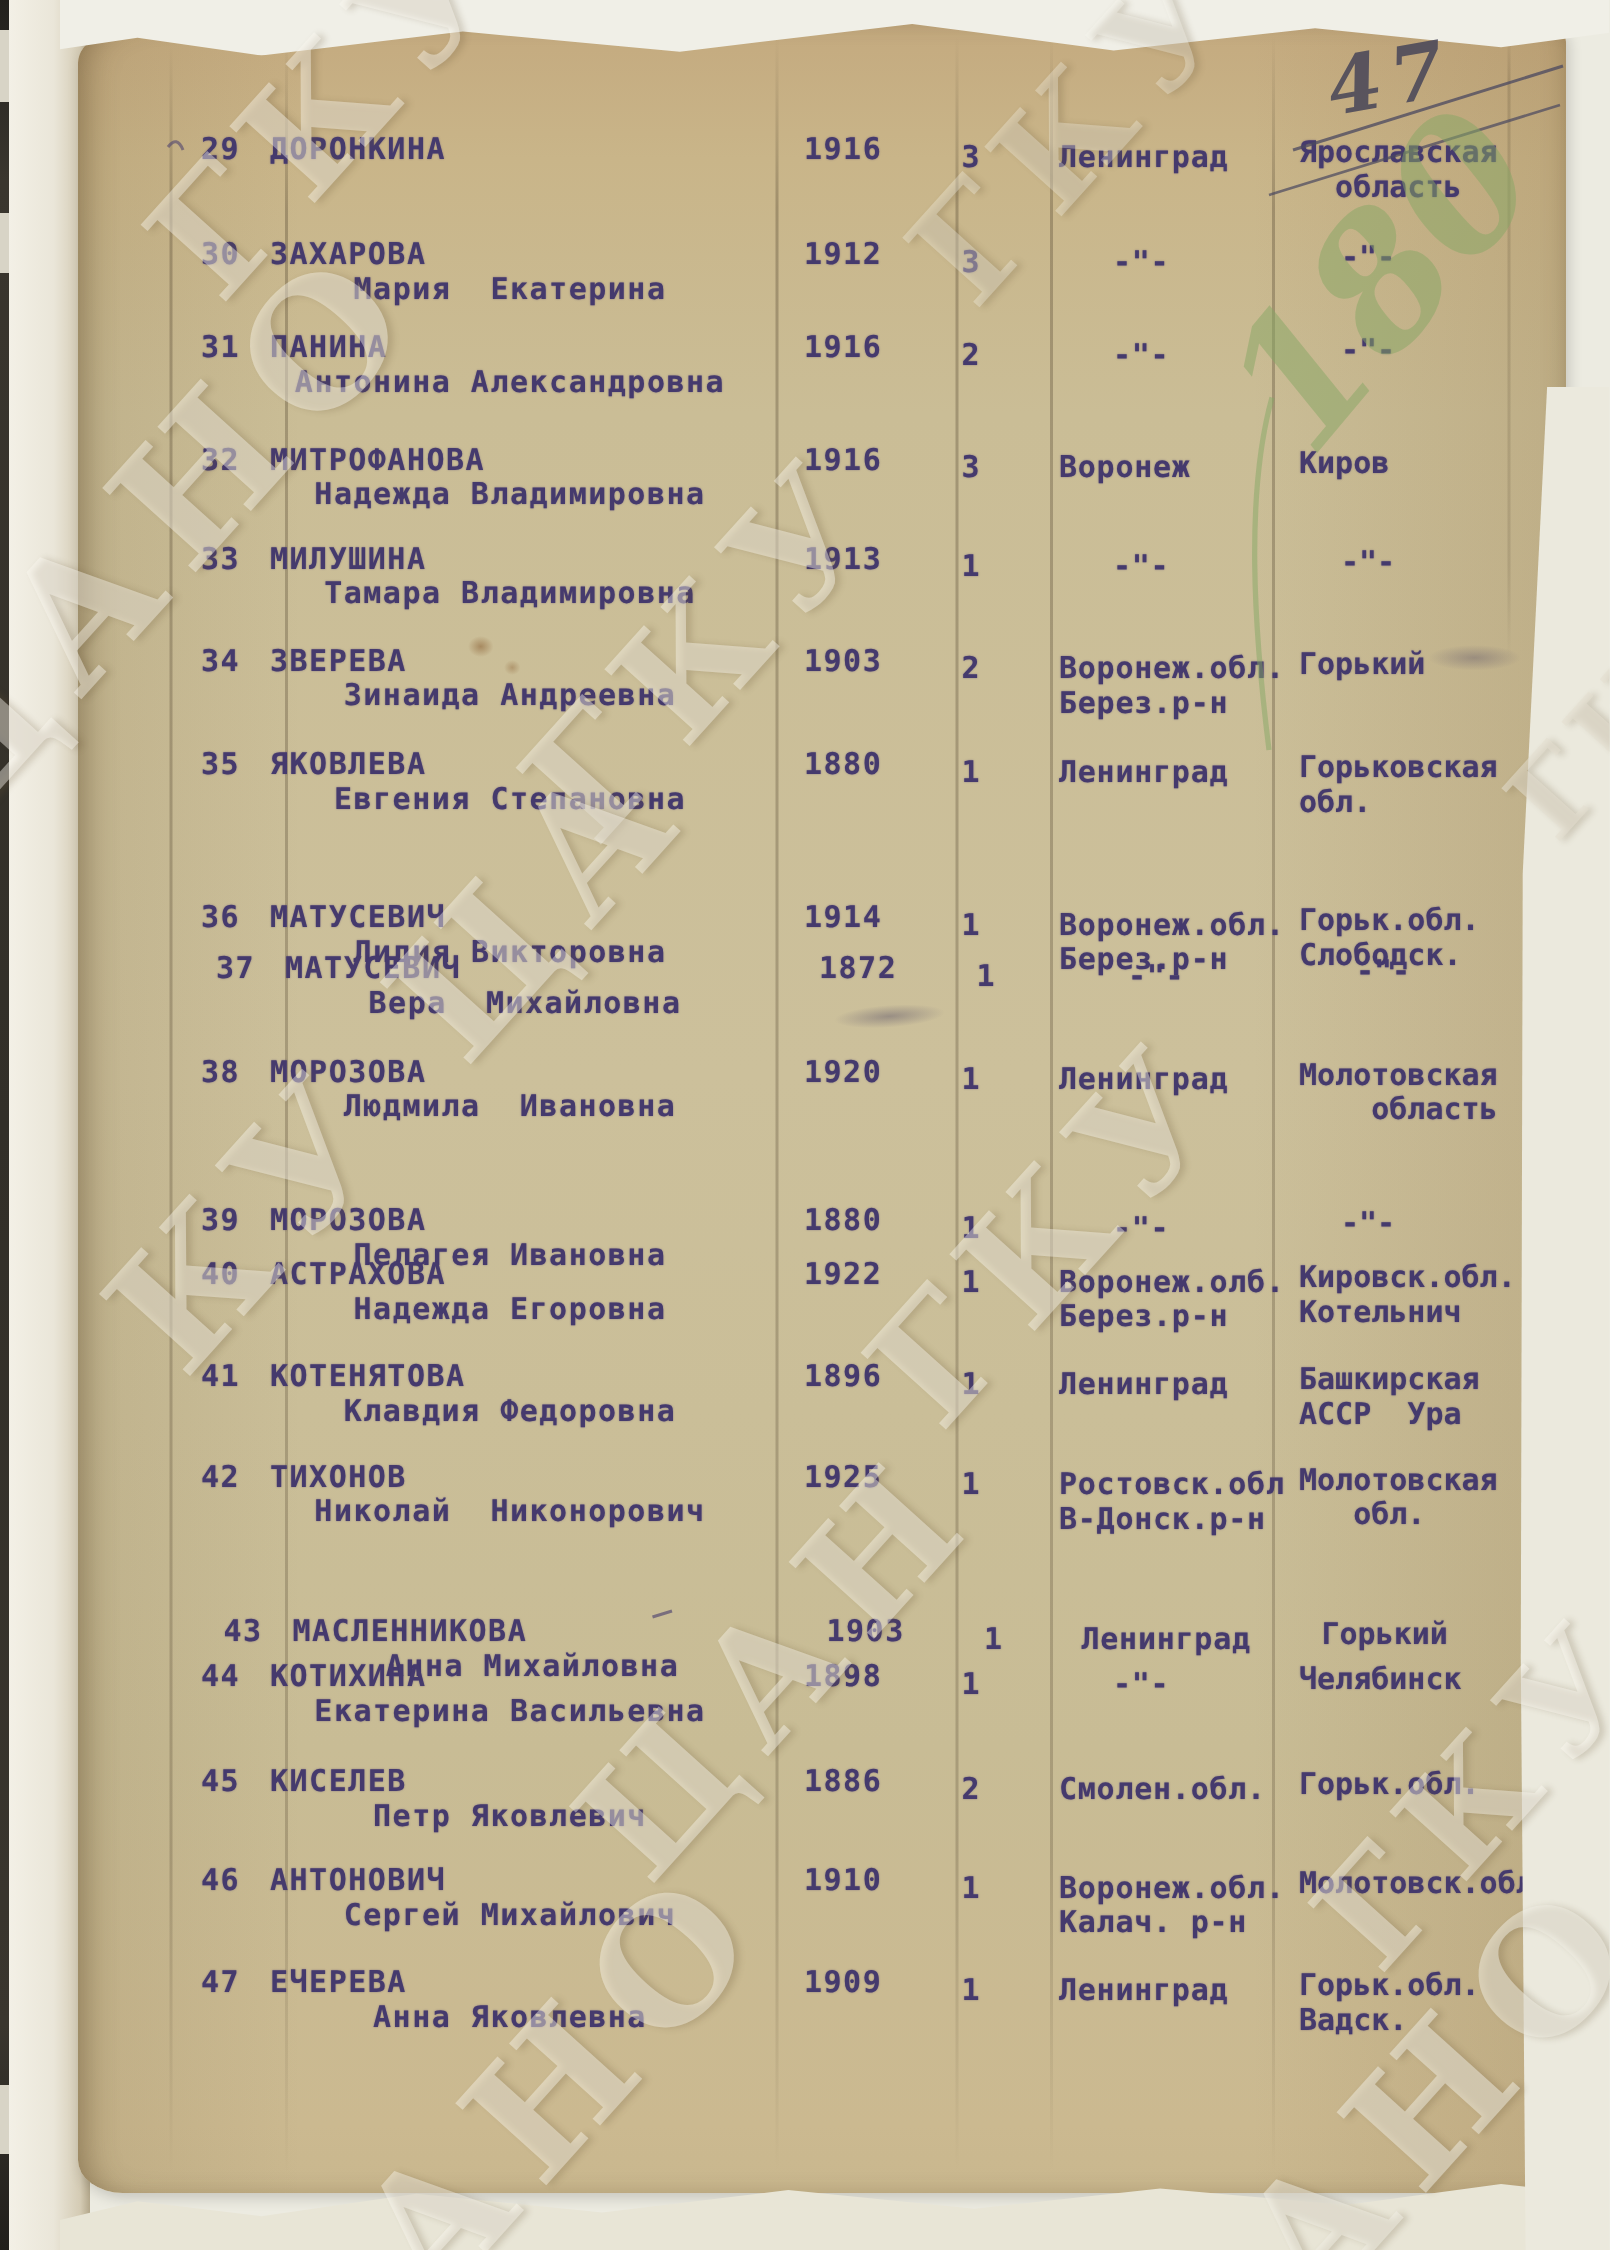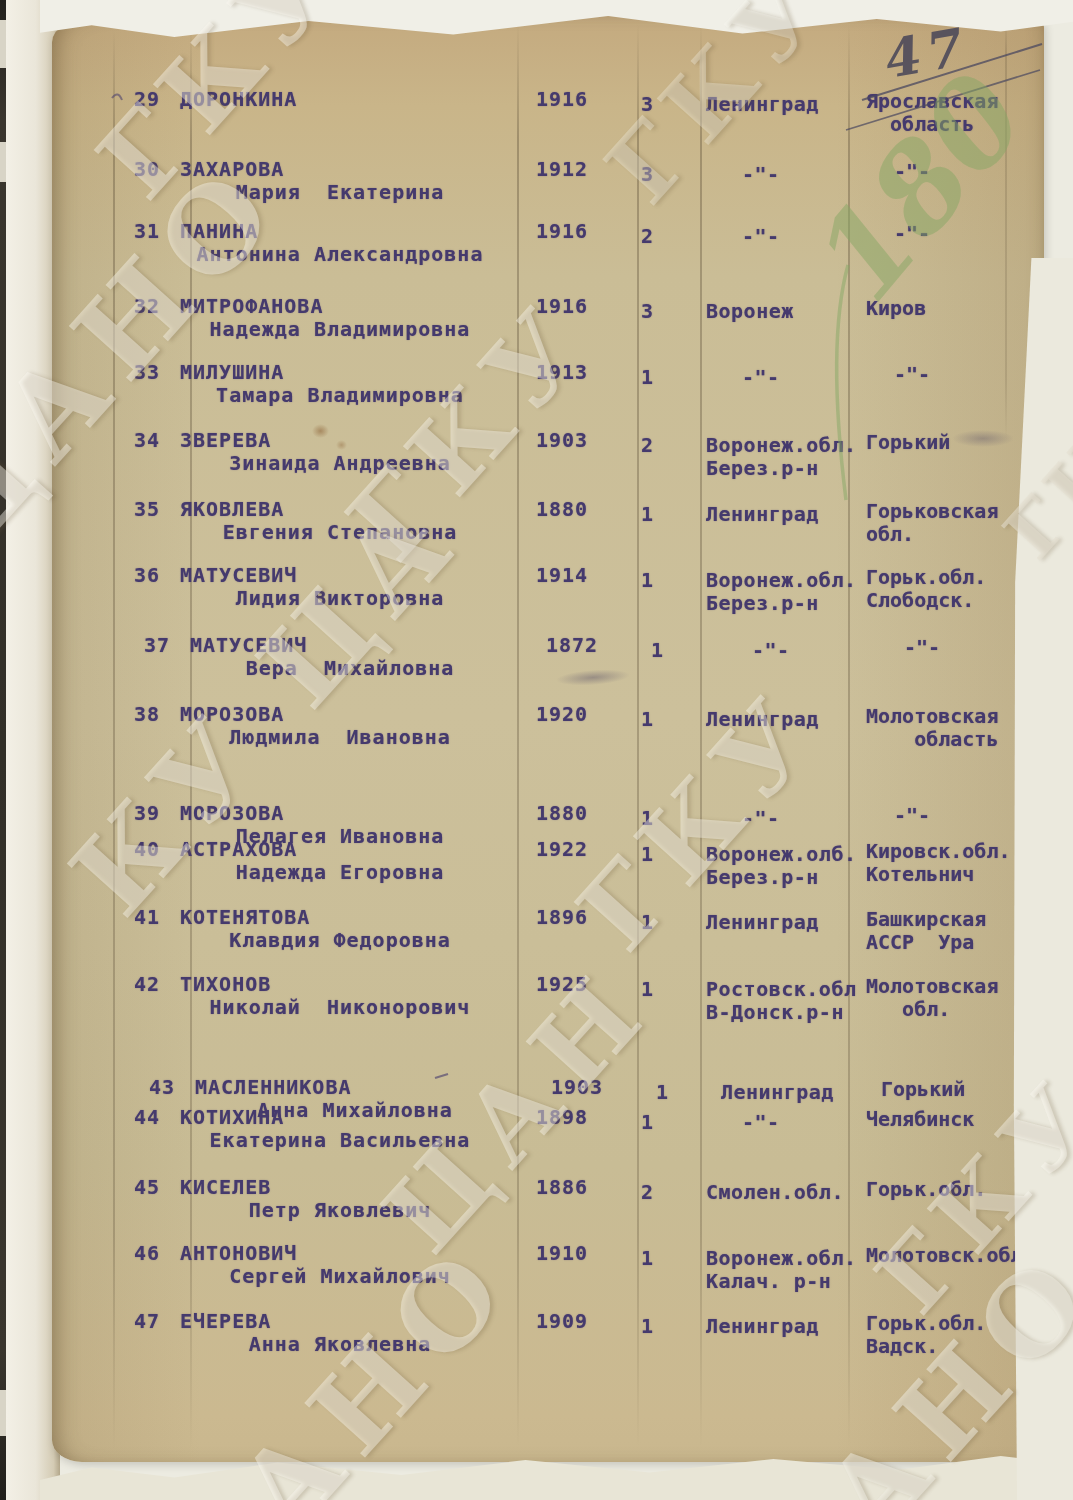--- a/index.html
+++ b/index.html
@@ -193,21 +193,21 @@
     <span class="c num">35</span>
     <span class="c surname">ЯКОВЛЕВА</span>
     <span class="c given">Евгения Степановна</span>
     <span class="c year">1880</span>
     <span class="c count">1</span>
     <span class="c origin">Ленинград</span>
     <span class="c dest">Горьковская
 обл.</span>
   </div>
 
-  <div class="row" style="top: 564px;">
+  <div class="row" style="top: 600px;">
     <span class="c num">36</span>
     <span class="c surname">МАТУСЕВИЧ</span>
     <span class="c given">Лидия Викторовна</span>
     <span class="c year">1914</span>
     <span class="c count">1</span>
     <span class="c origin">Воронеж.обл.
 Берез.р-н</span>
     <span class="c dest">Горьк.обл.
 Слободск.</span>
   </div>

